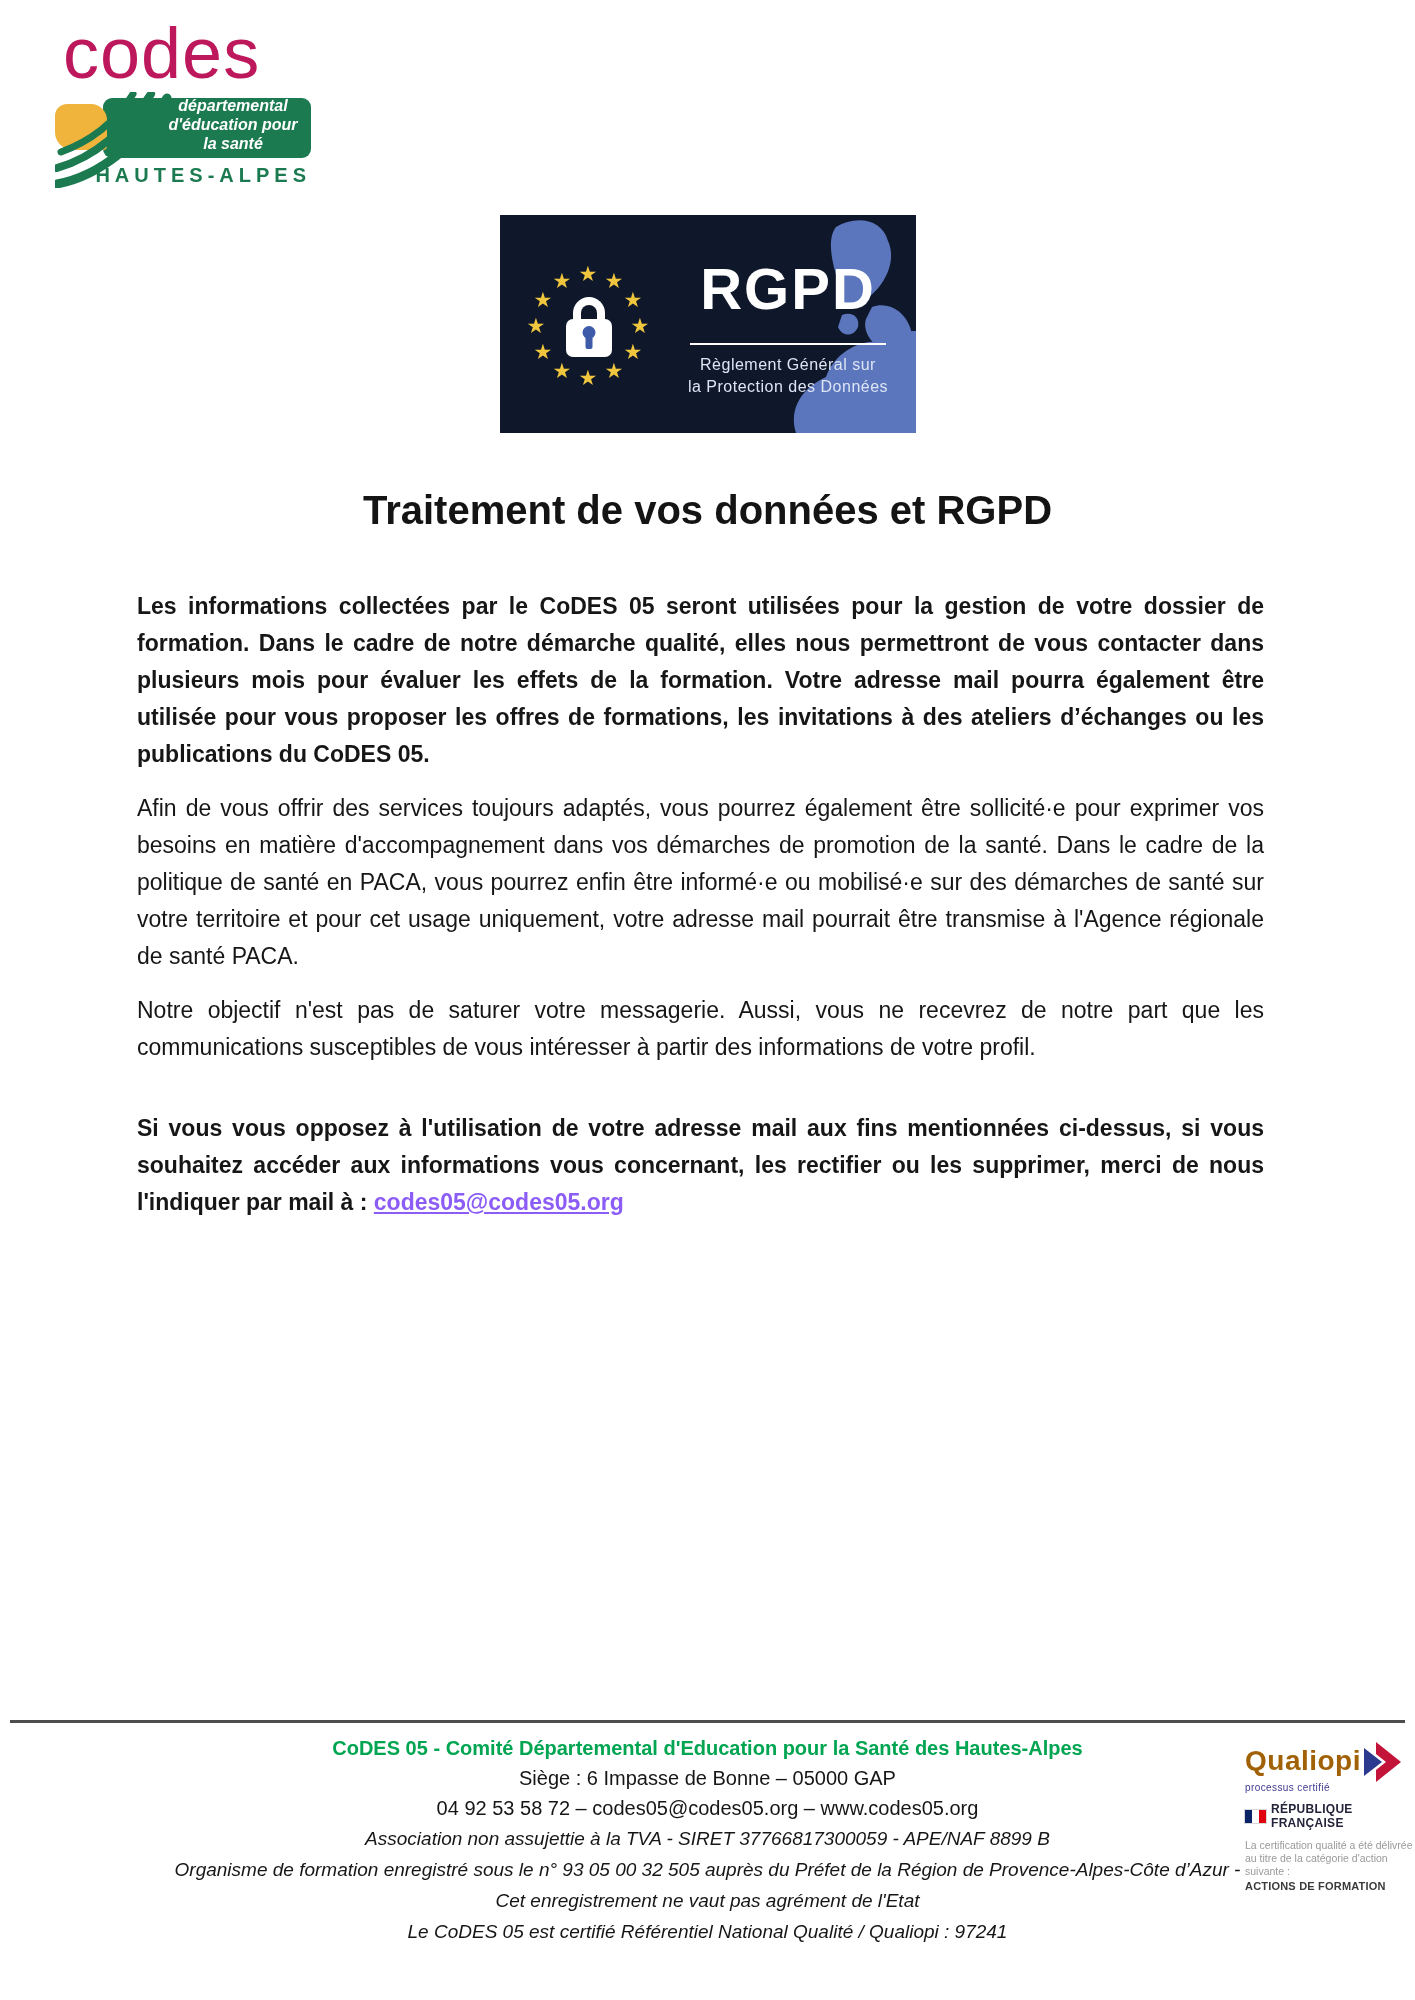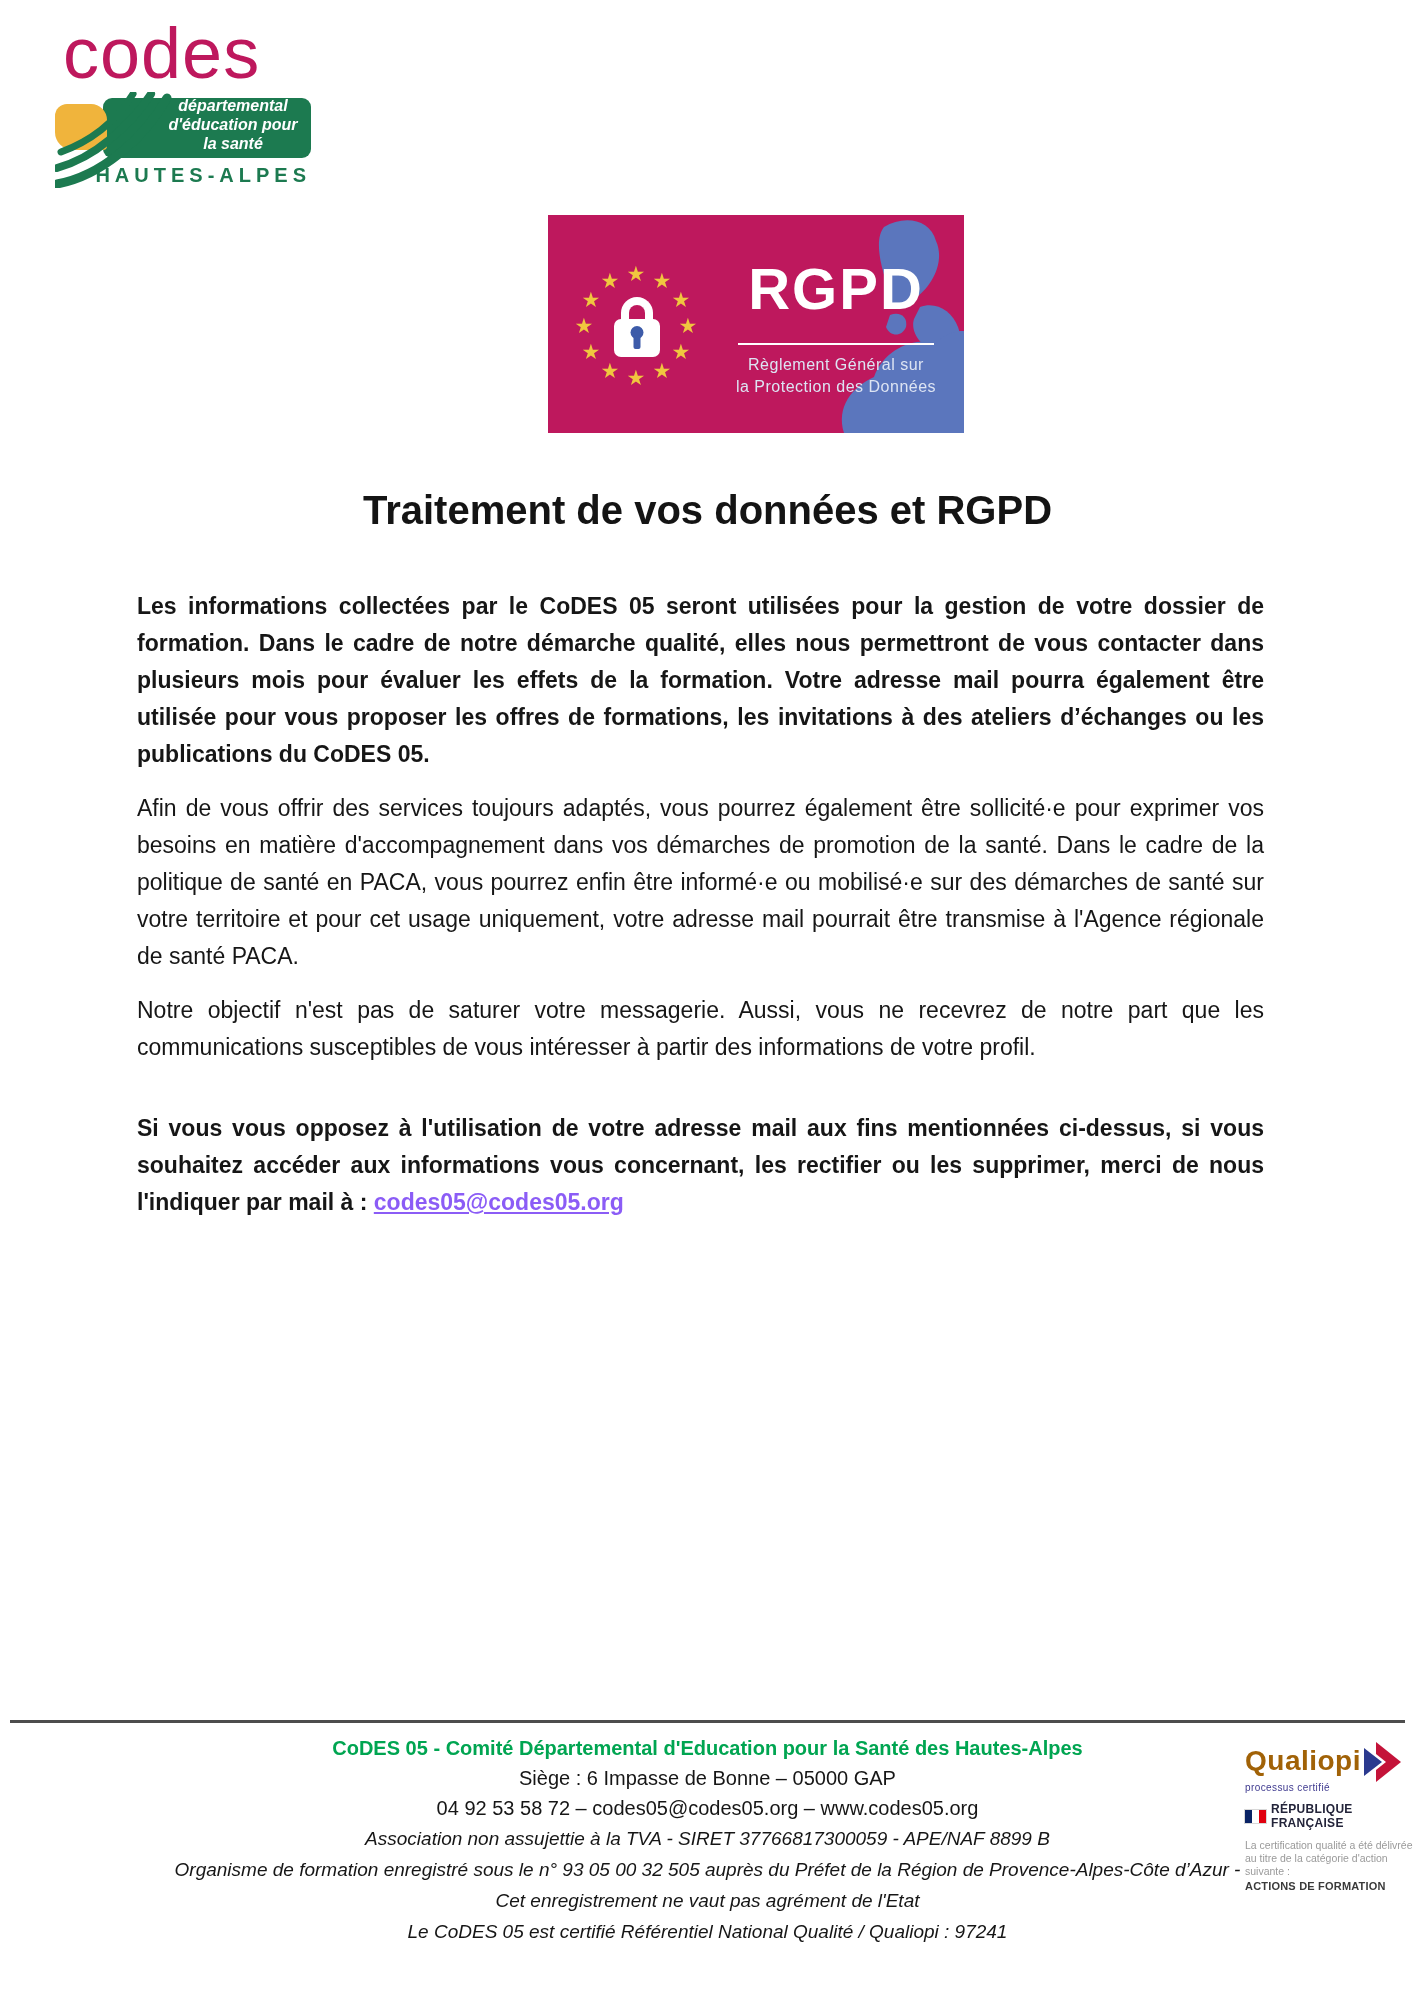--- a/index.html
+++ b/index.html
@@ -30,21 +30,21 @@
   }
   .codes-swoosh { position:absolute; left:0px; top:66px; }
   .codes-region {
     position:absolute; right:0px; top:138px;
     font-size:20px; font-weight:700; letter-spacing:5px; color:#1c7a50;
   }
 
   
   .rgpd-banner {
     position:absolute; left:500px; top:215px; width:416px; height:218px;
-    background:#be185d; overflow:hidden;margin-left:48px;
+    background:#0f172a; overflow:hidden;
   }
   .rgpd-map { position:absolute; left:0; top:0; }
   .star { position:absolute; width:0; height:0; }
   .star::before {
     content:"★"; position:absolute; transform:translate(-50%,-50%);
     color:#f0c63f; font-size:21px; line-height:1;
   }
   .lock-shackle {
     position:absolute; left:73px; top:82px; width:16px; height:20px;
     border:8px solid #ffffff; border-bottom:none; border-radius:16px 16px 0 0;

